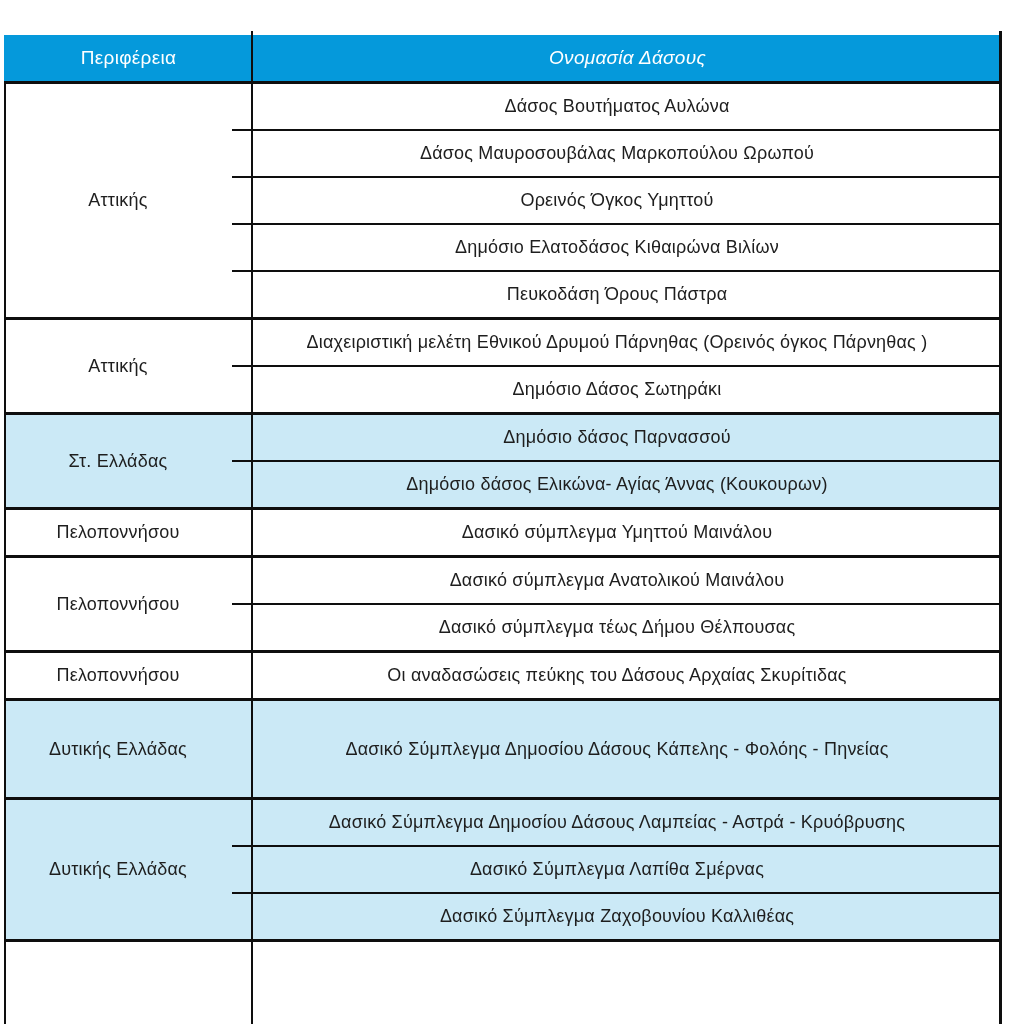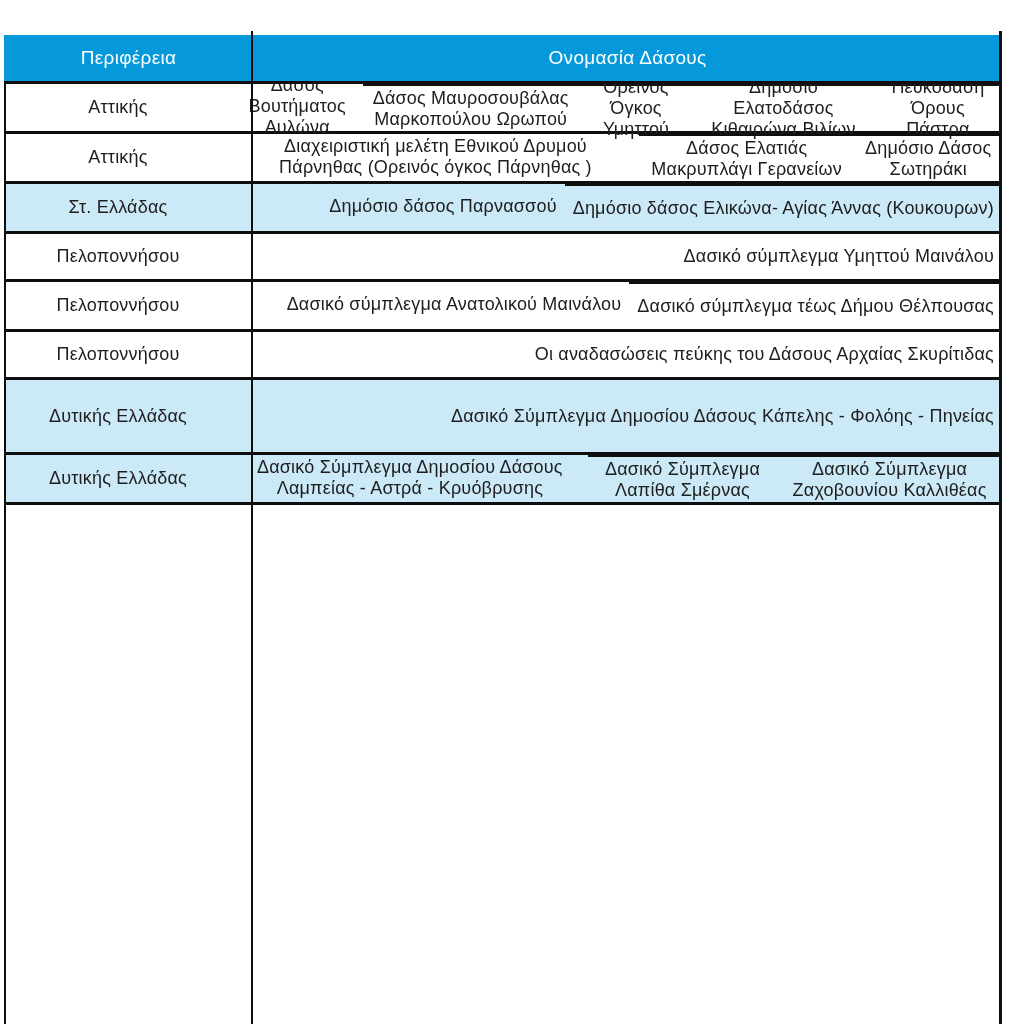--- a/index.html
+++ b/index.html
@@ -39,21 +39,21 @@
   }
   .h-cell {
     display: flex;
     align-items: center;
     justify-content: center;
     color: var(--header-text, #ffffff);
     font-size: 19px;
     letter-spacing: 0.3px;
   }
   .h-region { width: 249px; }
-  .h-forest { flex: 1; }
+  .h-forest { flex: 1; font-style: italic; }
 
   
   .table-body {
     position: absolute;
     left: 4px; top: 53px;
     width: 998px;
     z-index: 1;
   }
   .group {
     display: flex;
@@ -66,35 +66,35 @@
     display: flex;
     align-items: center;
     justify-content: center;
     font-size: 18px;
     letter-spacing: 0.2px;
     text-align: center;
   }
   .rows {
     flex: 1;
     display: flex;
-    flex-direction: row;
+    flex-direction: column;
     justify-content: flex-end;
   }
   .forest-row {
     height: 45px;
     display: flex;
     align-items: center;
     justify-content: center;
     font-size: 18px;
     letter-spacing: 0.2px;
     text-align: center;
     padding: 0 8px;
   }
   .forest-row + .forest-row { border-top: 2px solid var(--border, #0e0e0e); }
-  .group.tall .forest-row { height: 72px; }
+  .group.tall .forest-row { height: 96px; }
 </style>
 </head>
 <body>
 
 <div class="page">
 
   <div class="vline col-divider"></div>
   <div class="vline right-edge"></div>
   <div class="vline left-edge"></div>
 
@@ -111,21 +111,20 @@
           <div class="forest-row">Δάσος Μαυροσουβάλας Μαρκοπούλου Ωρωπού</div>
           <div class="forest-row">Ορεινός Όγκος Υμηττού</div>
           <div class="forest-row">Δημόσιο Ελατοδάσος Κιθαιρώνα Βιλίων</div>
           <div class="forest-row">Πευκοδάση Όρους Πάστρα</div>
         </div>
       </div>
       <div class="group">
         <div class="region-cell">Αττικής</div>
         <div class="rows">
           <div class="forest-row">Διαχειριστική μελέτη Εθνικού Δρυμού Πάρνηθας (Ορεινός όγκος Πάρνηθας )</div>
-          <div class="forest-row">Δάσος Ελατιάς Μακρυπλάγι Γερανείων</div>
           <div class="forest-row">Δημόσιο Δάσος Σωτηράκι</div>
         </div>
       </div>
       <div class="group hl">
         <div class="region-cell">Στ. Ελλάδας</div>
         <div class="rows">
           <div class="forest-row">Δημόσιο δάσος Παρνασσού</div>
           <div class="forest-row">Δημόσιο δάσος Ελικώνα- Αγίας Άννας (Κουκουρων)</div>
         </div>
       </div>

